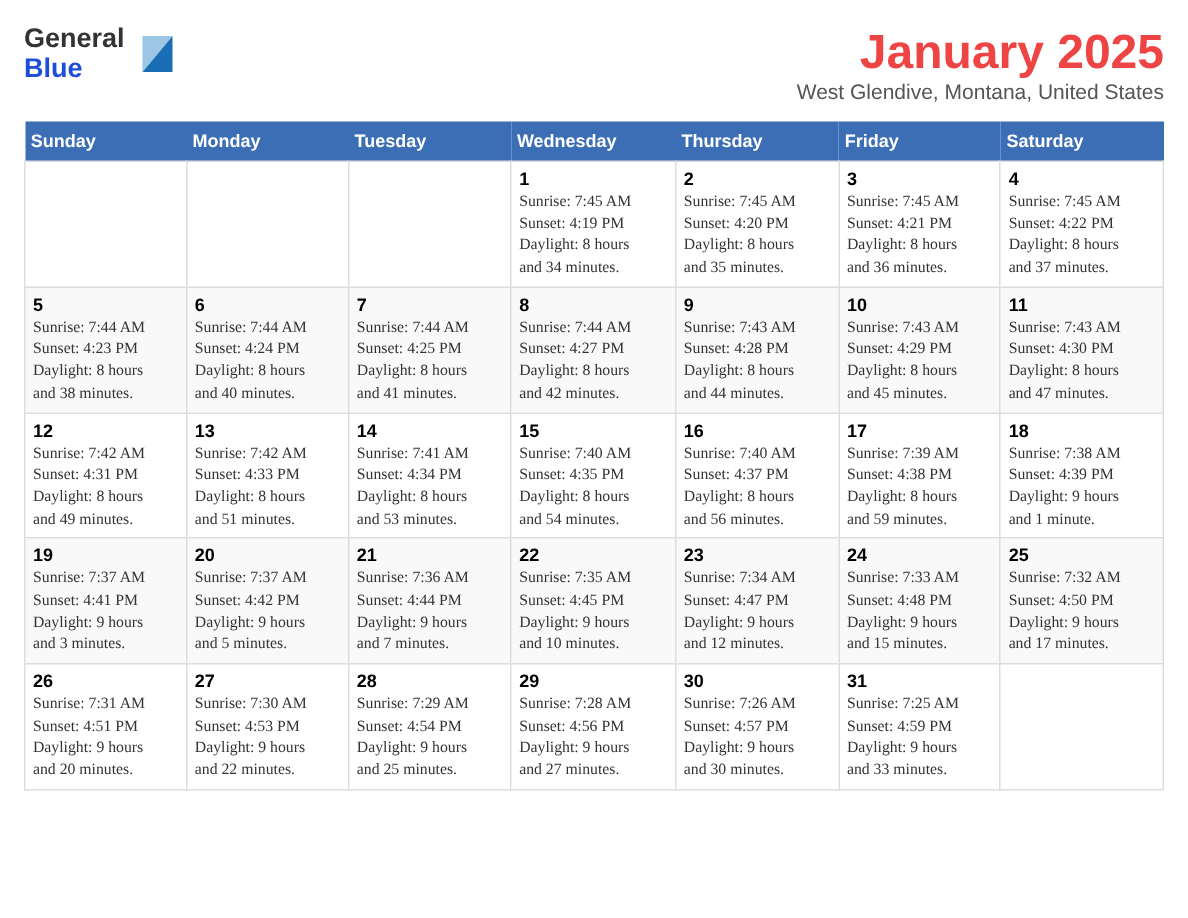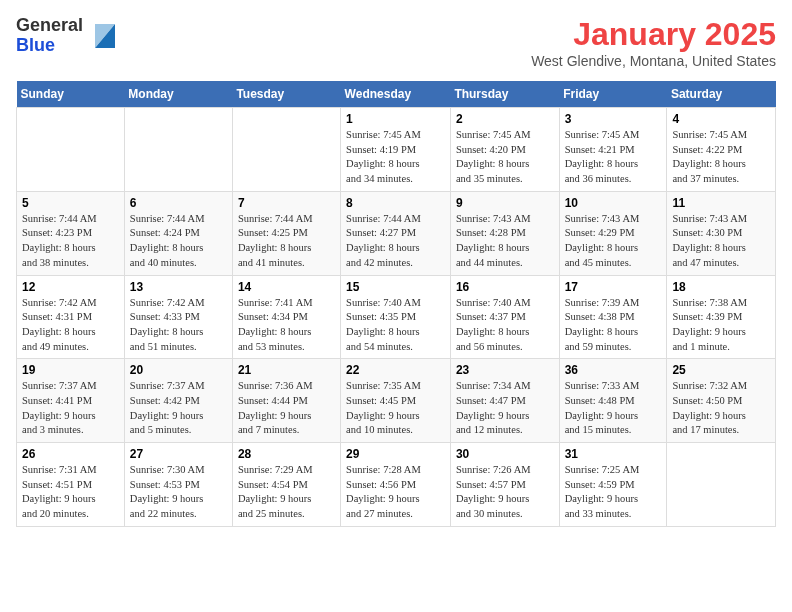--- a/index.html
+++ b/index.html
@@ -221,21 +221,21 @@
         </td>
         <td>
           <div class="day-number">22</div>
           <div class="day-info">Sunrise: 7:35 AM<br>Sunset: 4:45 PM<br>Daylight: 9 hours<br>and 10 minutes.</div>
         </td>
         <td>
           <div class="day-number">23</div>
           <div class="day-info">Sunrise: 7:34 AM<br>Sunset: 4:47 PM<br>Daylight: 9 hours<br>and 12 minutes.</div>
         </td>
         <td>
-          <div class="day-number">36</div>
+          <div class="day-number">24</div>
           <div class="day-info">Sunrise: 7:33 AM<br>Sunset: 4:48 PM<br>Daylight: 9 hours<br>and 15 minutes.</div>
         </td>
         <td>
           <div class="day-number">25</div>
           <div class="day-info">Sunrise: 7:32 AM<br>Sunset: 4:50 PM<br>Daylight: 9 hours<br>and 17 minutes.</div>
         </td>
       </tr>
       <tr>
         <td>
           <div class="day-number">26</div>

